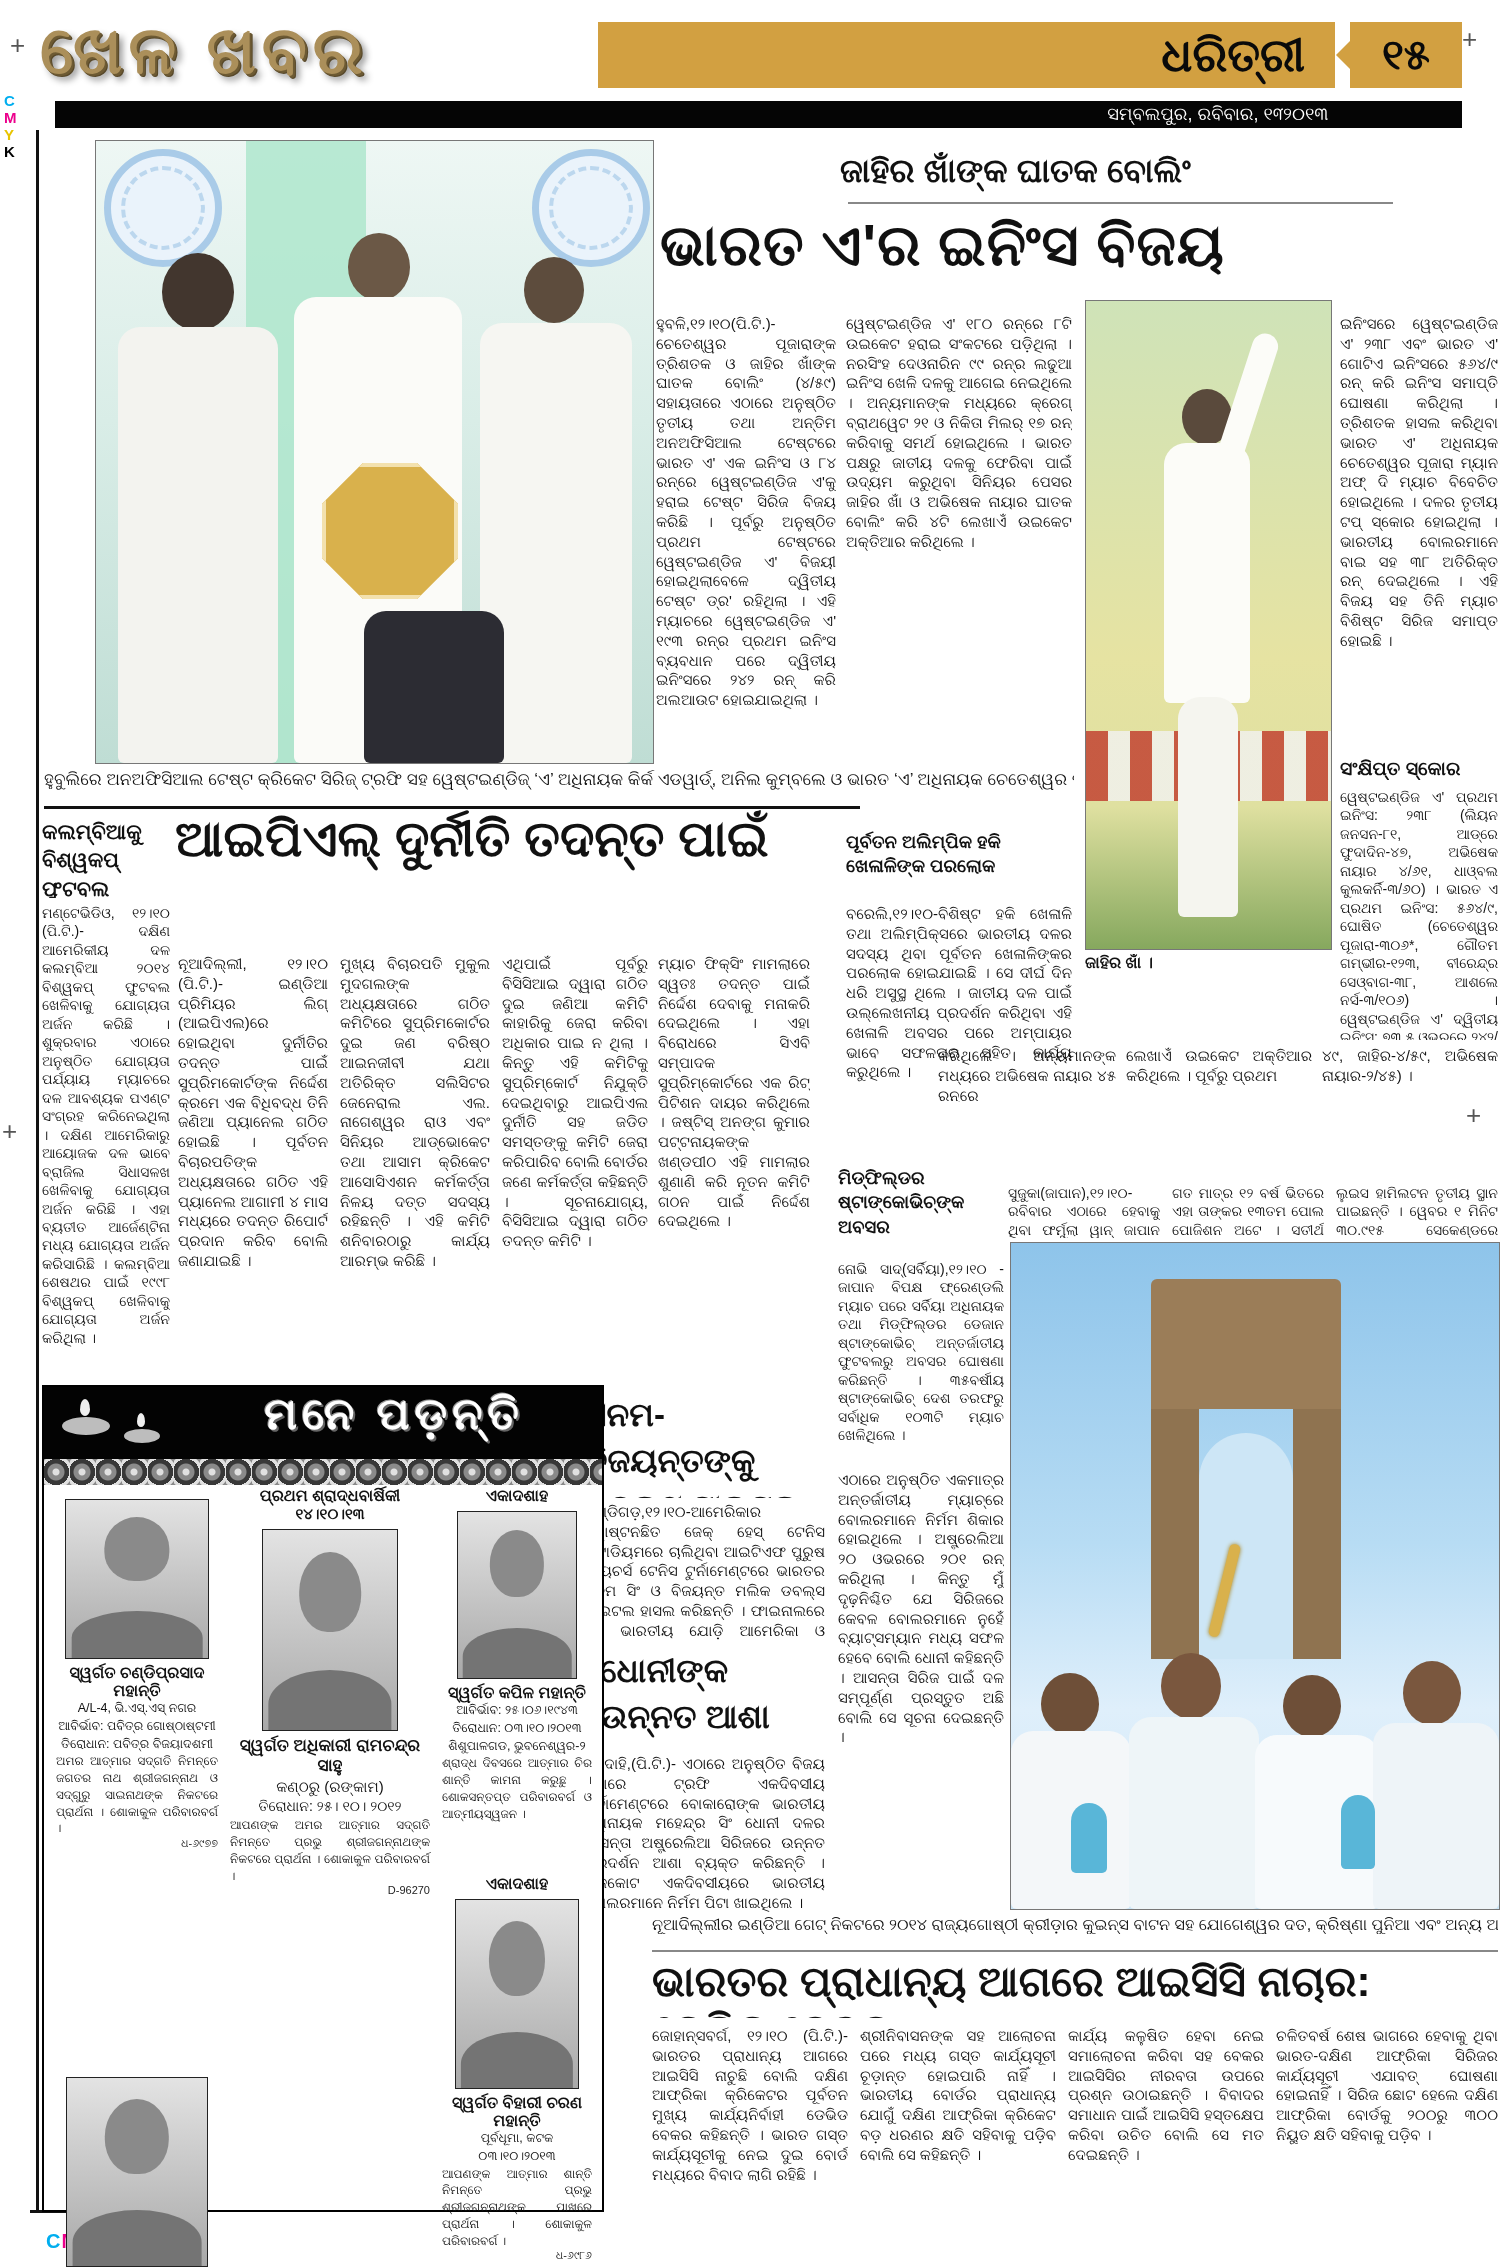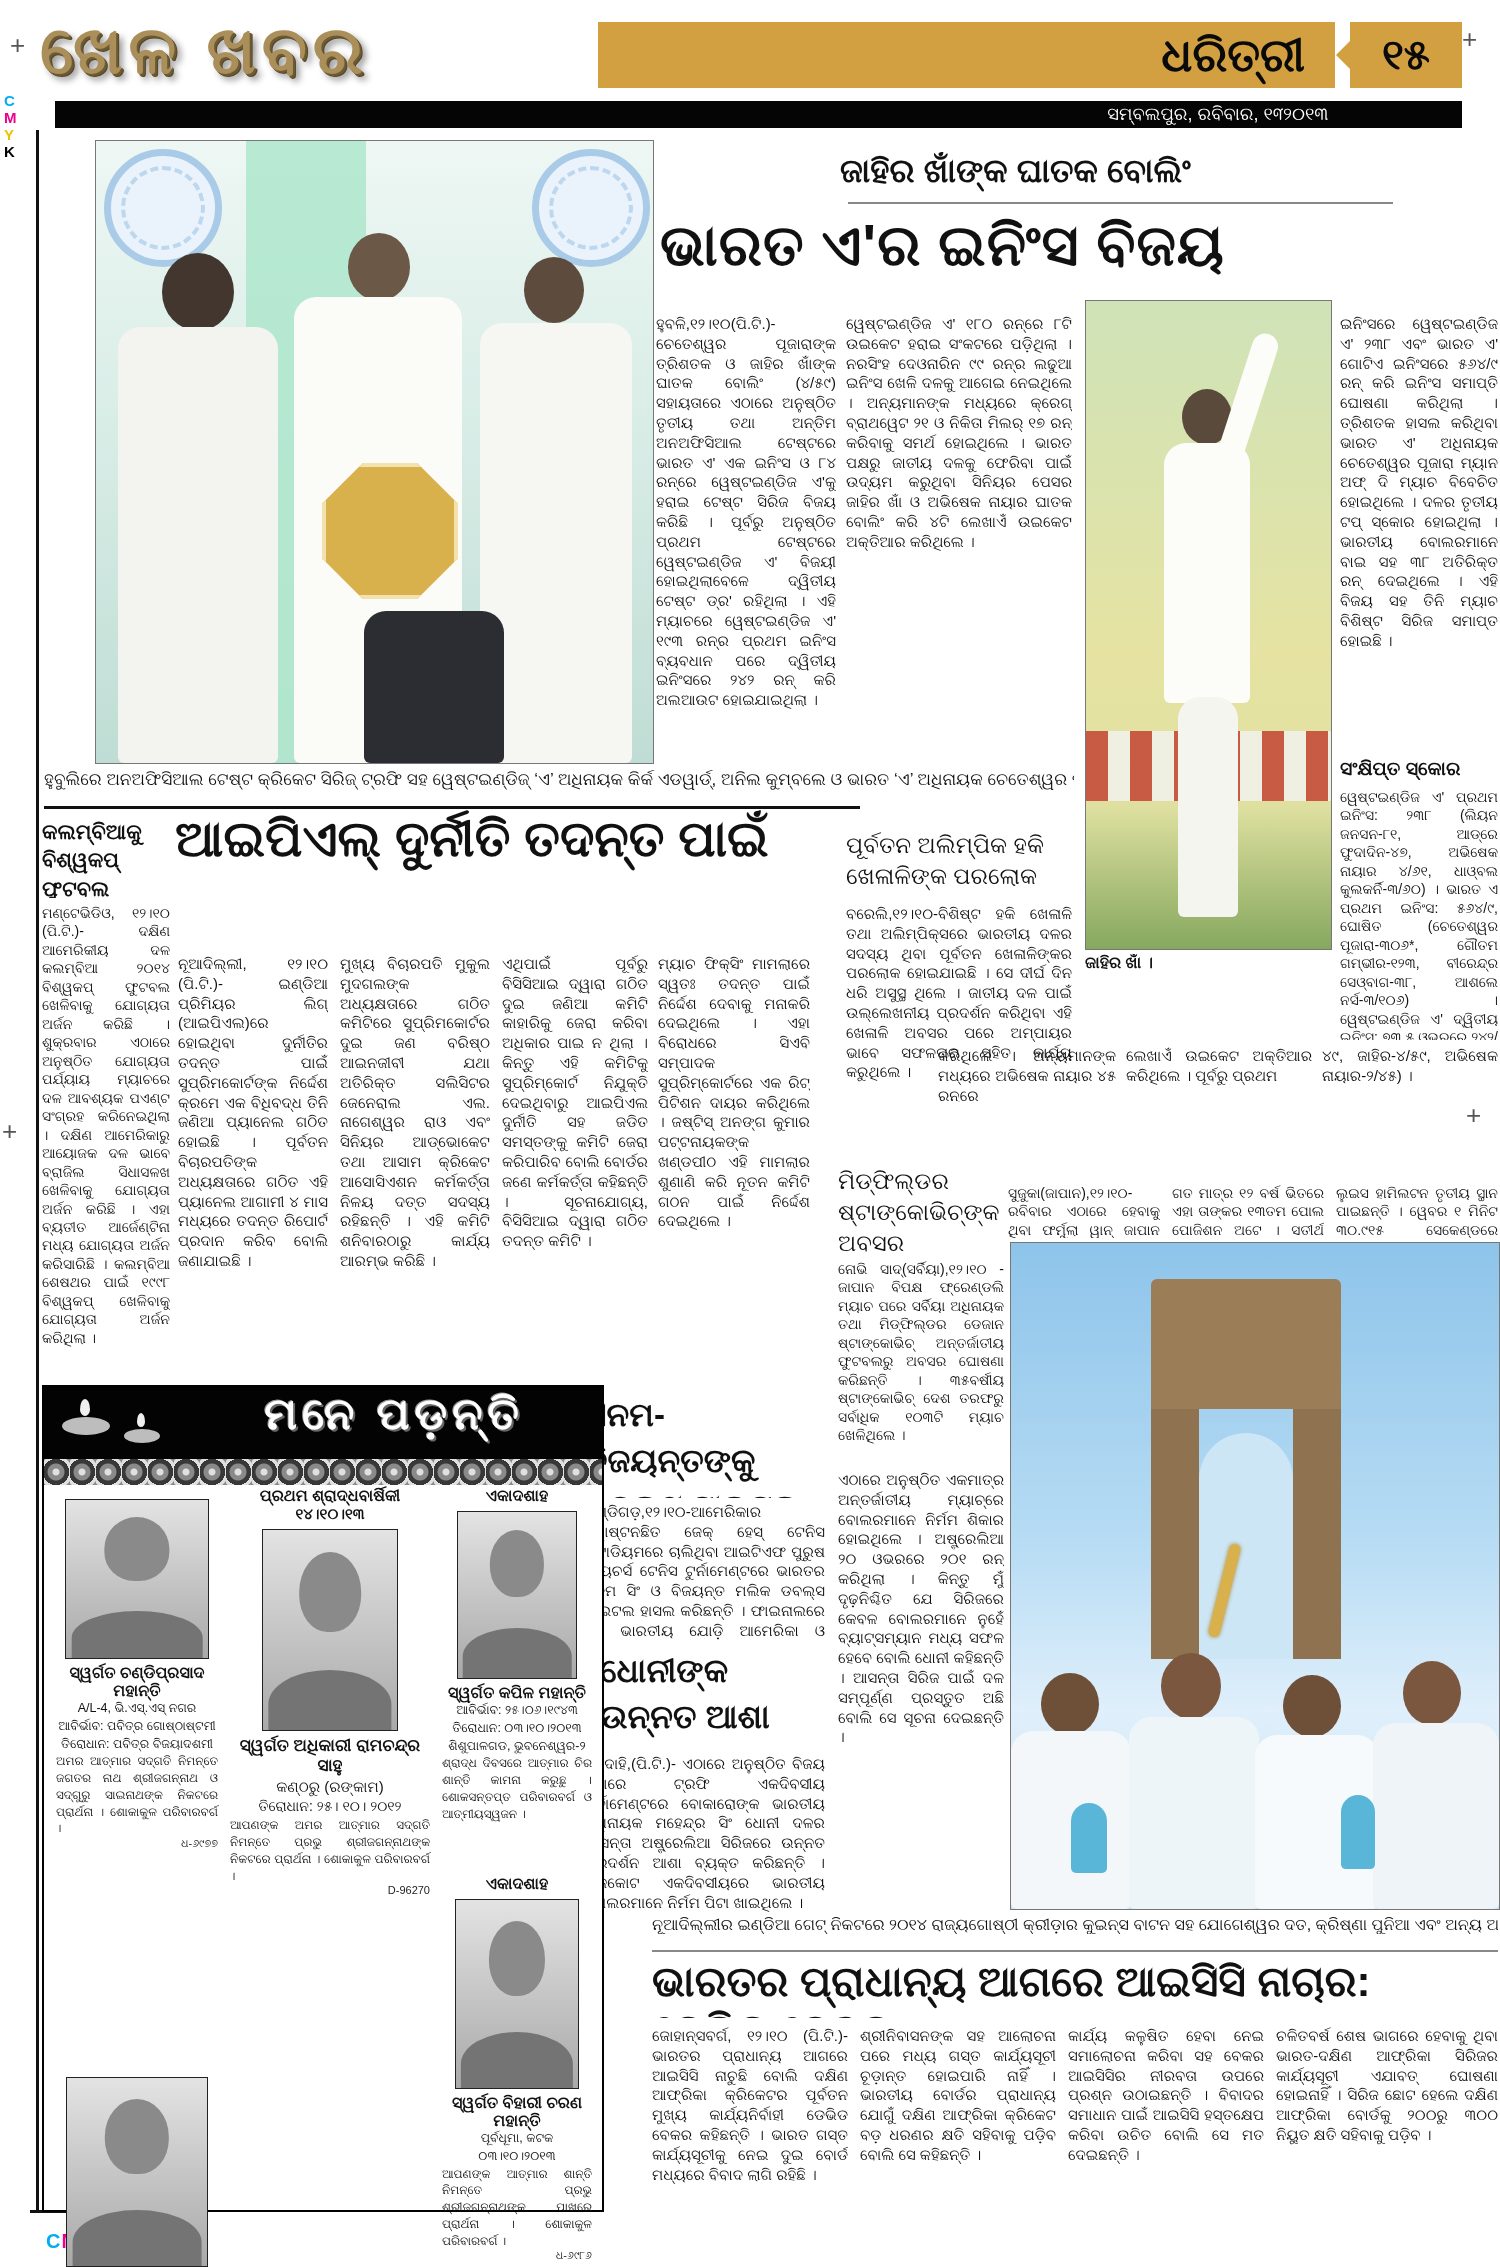--- a/index.html
+++ b/index.html
@@ -23,21 +23,21 @@
     border-bottom:16px solid transparent;border-right:16px solid #D2A041;}
   
   .cmyk span{display:block;font-weight:bold;font-size:15px;line-height:17px;}
   .cmyk-h span{display:inline;font-weight:bold;font-size:20px;letter-spacing:1px;}
   .c-c{color:#00AEEF}.c-m{color:#EC008C}.c-y{color:#e8c400}.c-k{color:#000}
   .crop{color:#555;font-size:26px;font-weight:normal;}
   
   .kicker{font-size:33px;font-weight:600;}
   .h-lead{font-size:57px;font-weight:bold;letter-spacing:1px;}
   .h-ipl{font-size:50px;font-weight:bold;}
-  .h-med{font-size:23px;font-weight:normal;line-height:1.35;}
+  .h-med{font-size:18px;font-weight:bold;line-height:1.35;}
   .h-sm{font-size:21px;font-weight:bold;line-height:1.35;}
   .h-weber{font-size:46px;font-weight:bold;}
   .h-becker{font-size:42px;font-weight:bold;}
   .h-two{font-size:33px;font-weight:bold;line-height:1.4;}
   .bt{font-size:15px;}
   .bt14{font-size:14px;}
   .cap{font-size:17px;overflow:hidden;white-space:nowrap;}
   
   .ph-lead{background:linear-gradient(180deg,#eef7f4 0%,#d9ede7 45%,#bfddd4 100%);}
   .logo-circ{position:absolute;width:104px;height:104px;border-radius:50%;background:#eaf3fb;border:7px solid #a9cbe8;}

